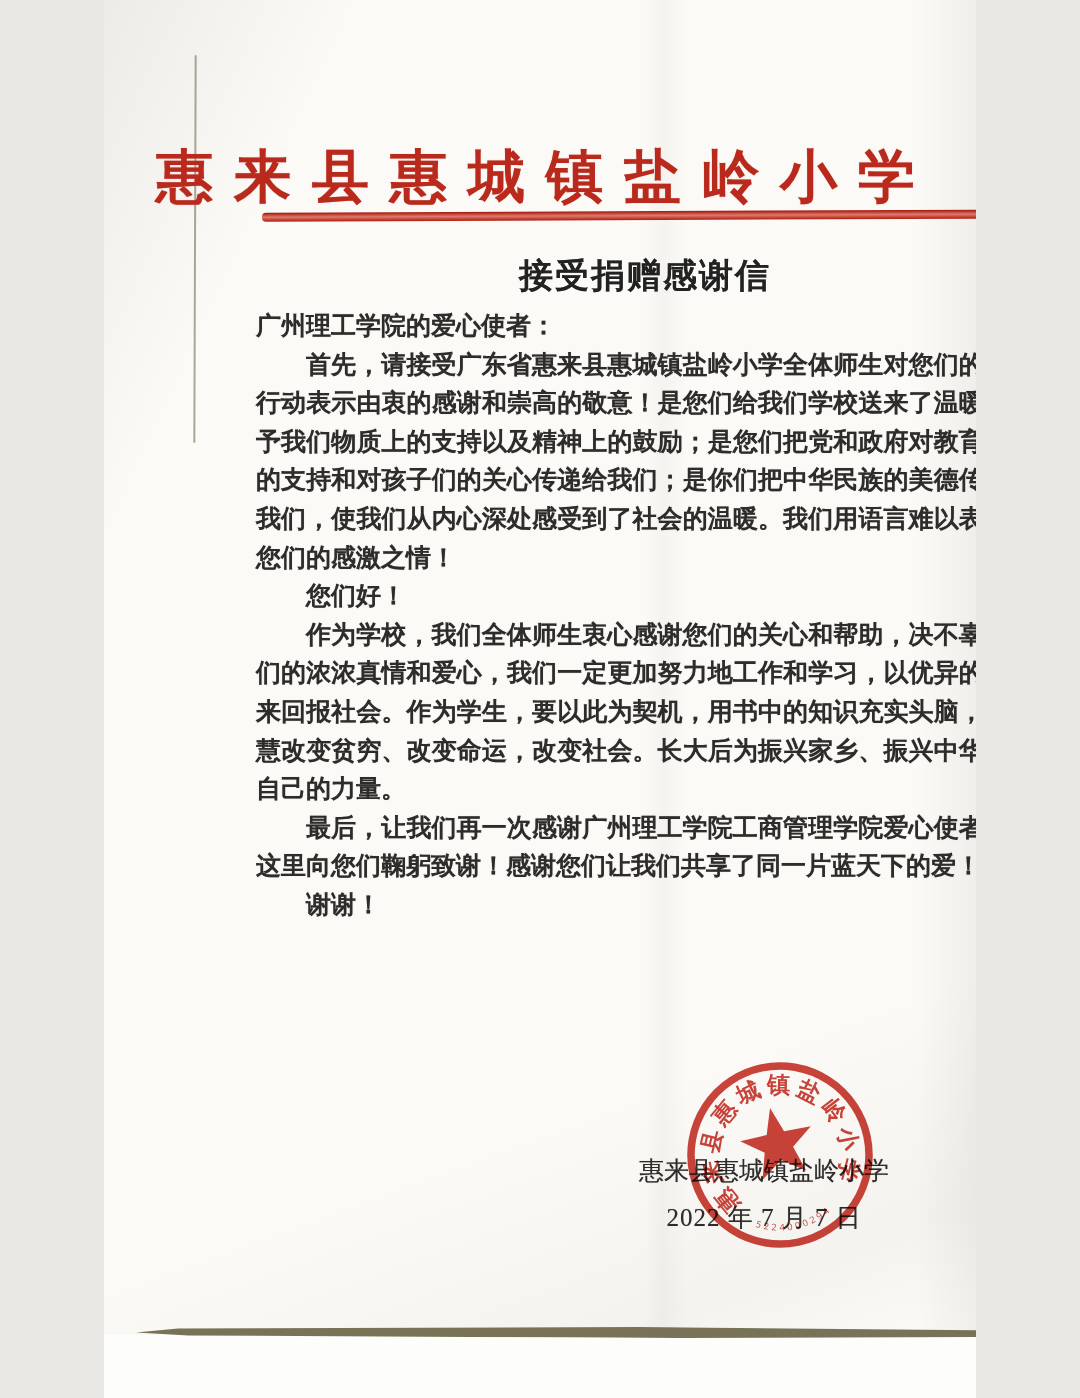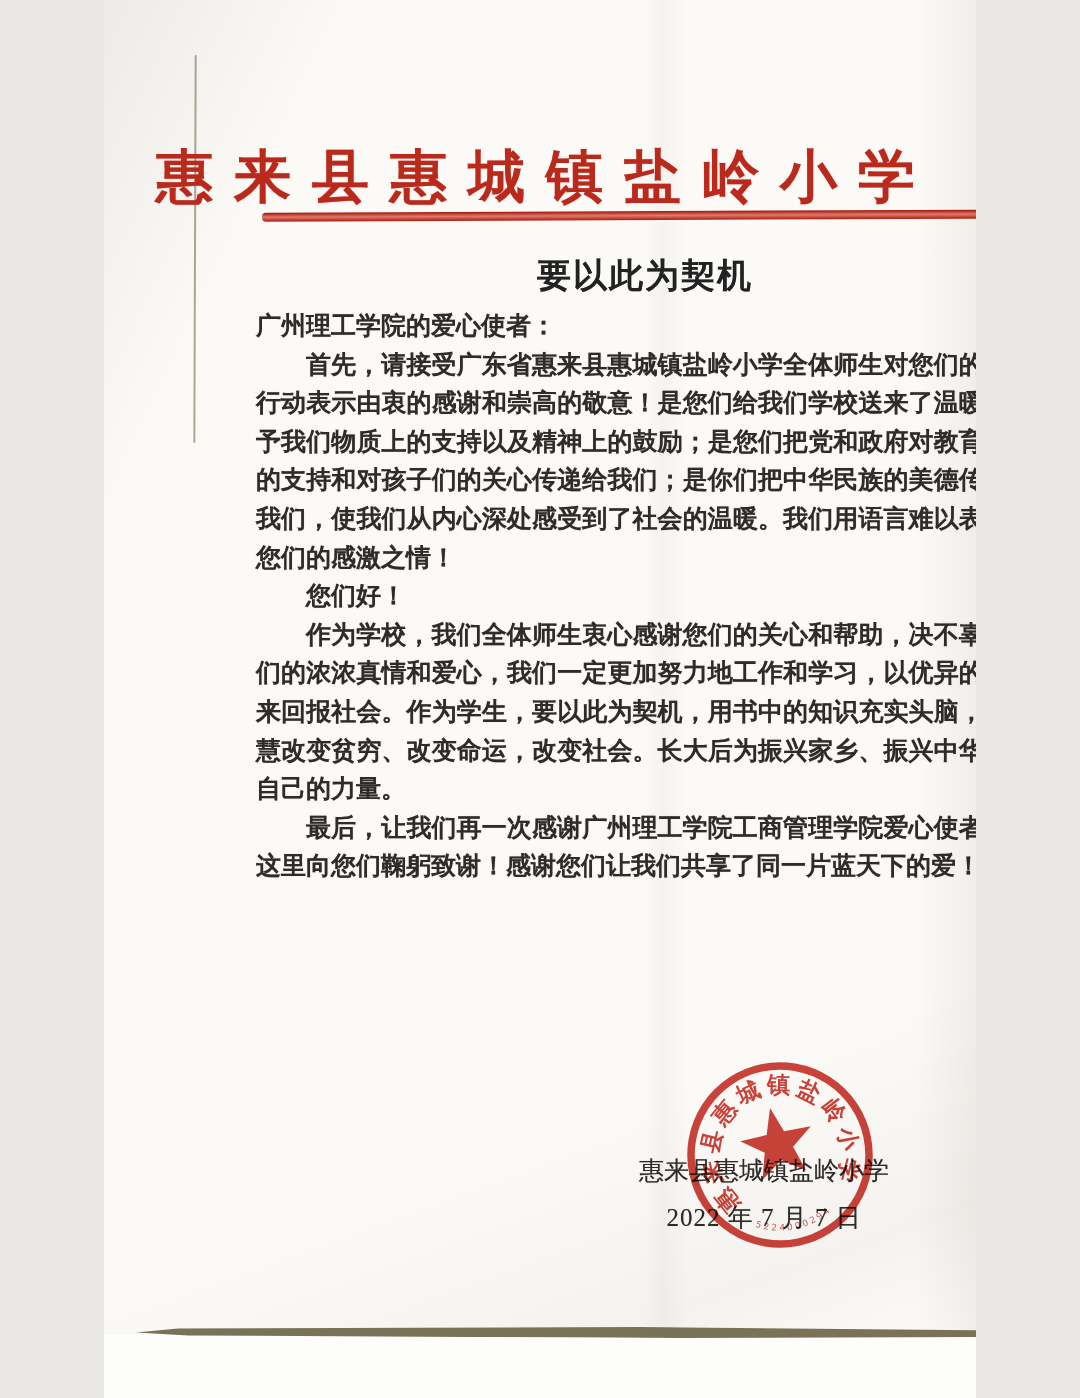--- a/index.html
+++ b/index.html
@@ -113,28 +113,29 @@
 <body>
 
 <div class="photo">
 
   <div class="paper"></div>
   <div class="crease-line"></div>
 
   <div class="letterhead">惠来县惠城镇盐岭小学</div>
   <div class="letterhead-rule"></div>
 
-  <div class="doc-title">要以此为契机</div>
+  <div class="doc-title">接受捐赠感谢信</div>
 
   <div class="letter-body">
     <p class="salutation">广州理工学院的爱心使者：</p>
     <p class="indent">首先，请接受广东省惠来县惠城镇盐岭小学全体师生对您们的爱心行动表示由衷的感谢和崇高的敬意！是您们给我们学校送来了温暖，给予我们物质上的支持以及精神上的鼓励；是您们把党和政府对教育事业的支持和对孩子们的关心传递给我们；是你们把中华民族的美德传递给我们，使我们从内心深处感受到了社会的温暖。我们用语言难以表达对您们的感激之情！</p>
     <p class="indent">您们好！</p>
     <p class="indent">作为学校，我们全体师生衷心感谢您们的关心和帮助，决不辜负您们的浓浓真情和爱心，我们一定更加努力地工作和学习，以优异的成绩来回报社会。作为学生，要以此为契机，用书中的知识充实头脑，用智慧改变贫穷、改变命运，改变社会。长大后为振兴家乡、振兴中华贡献自己的力量。</p>
     <p class="indent">最后，让我们再一次感谢广州理工学院工商管理学院爱心使者，在这里向您们鞠躬致谢！感谢您们让我们共享了同一片蓝天下的爱！</p>
+    <p class="indent">谢谢！</p>
   </div>
 
   <div class="sign-block">
     <div class="sign-name">惠来县惠城镇盐岭小学</div>
     <div class="sign-date">2022 年 7 月 7 日</div>
   </div>
 
   <svg class="seal" viewBox="-110 -110 220 220">
     <defs>
       <path id="sealArc" d="M -53,32 A 62 62 0 1 1 53,32" fill="none"></path>

